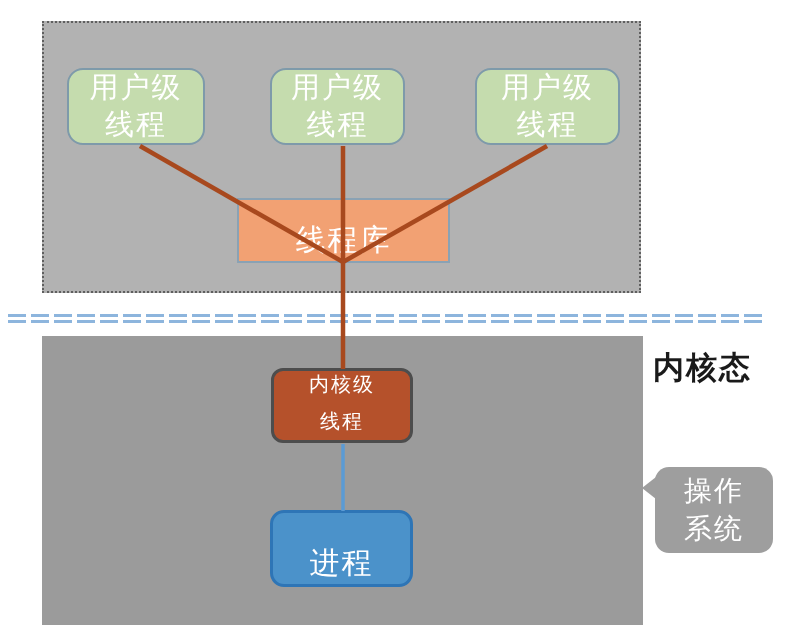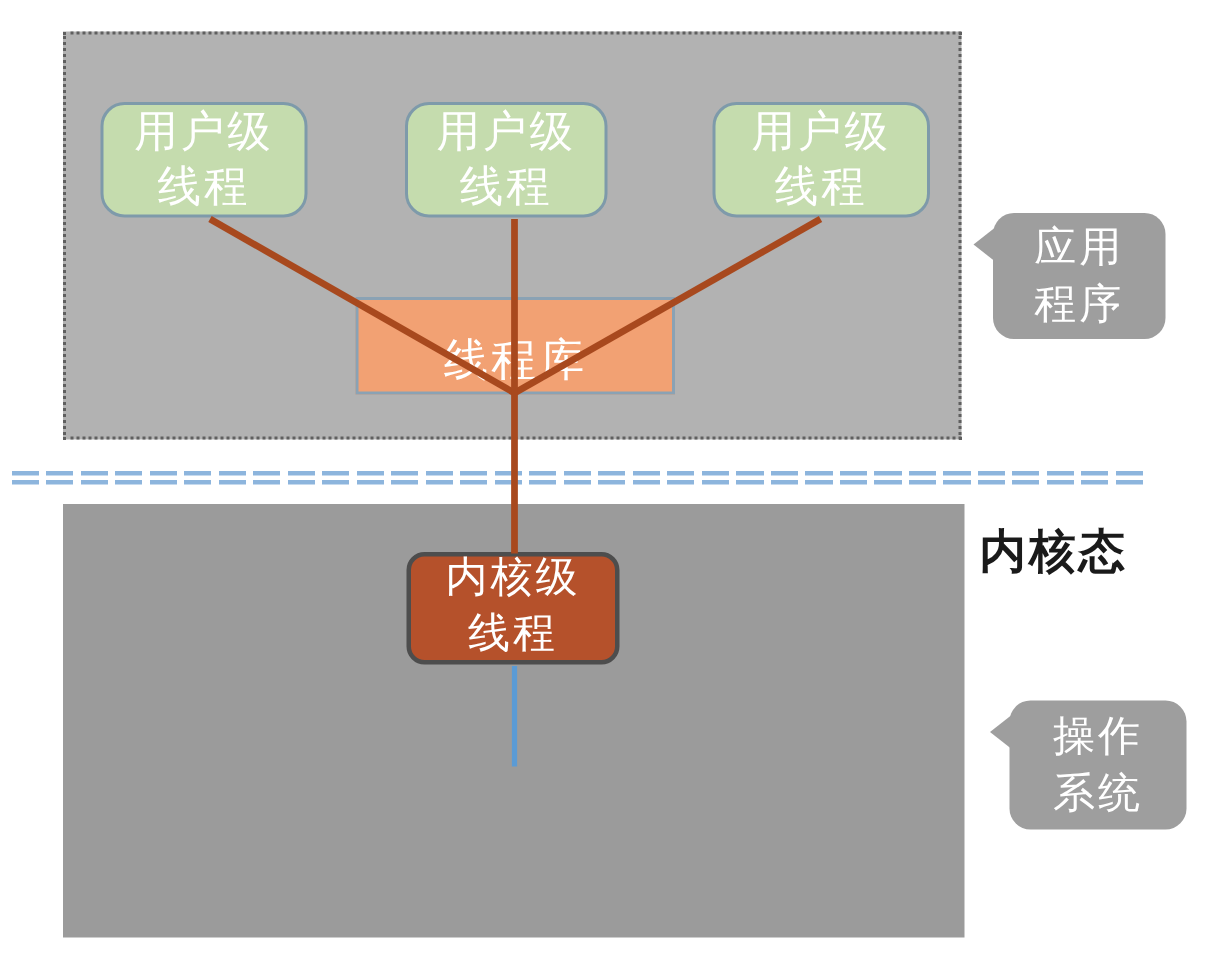--- a/index.html
+++ b/index.html
@@ -88,21 +88,21 @@
     border: 2px solid #8aa2b4;
     font-size: 30px;
   }
 
   .kernel-box {
     left: 271px; top: 368px;
     width: 142px; height: 75px;
     background: #b5512b;
     border: 3px solid #4d4d4d;
     border-radius: 12px;
-    font-size: 28px;
+    font-size: 20px;
     line-height: 37px;
   }
 
   .process-box {
     left: 270px; top: 510px;
     width: 143px; height: 77px;
     background: #4b92ca;
     border: 3px solid #2e75b6;
     border-radius: 14px;
     font-size: 30px;
@@ -127,21 +127,21 @@
     align-items: center;
     justify-content: center;
     text-align: center;
     white-space: pre-line;
     font-size: 28px;
     line-height: 38px;
     letter-spacing: 2px;
     z-index: 3;
   }
   .callout-app { left: 662px; top: 142px; width: 115px; height: 84px; }
-  .callout-os  { left: 673px; top: 467px; width: 118px; height: 86px; }
+  .callout-os  { left: 655px; top: 467px; width: 118px; height: 86px; }
   .callout .tail {
     position: absolute;
     left: -13px; top: 10px;
     width: 0; height: 0;
     border-top: 11px solid transparent;
     border-bottom: 11px solid transparent;
     border-right: 14px solid #9e9e9e;
   }
 
   
@@ -187,33 +187,31 @@
 
   <div class="node library-box">
     <span class="txt">线程库</span>
   </div>
 
   <div class="node kernel-box">
     <span class="txt">内核级
 线程</span>
   </div>
 
+  <div class="node process-box">
+    <span class="txt">进程</span>
+  </div>
 
   <svg class="connectors" viewBox="0 0 808 640">
     <line x1="140" y1="146" x2="343" y2="262" stroke="#a8491e" stroke-width="4.5"></line>
     <line x1="547" y1="146" x2="343" y2="262" stroke="#a8491e" stroke-width="4.5"></line>
     <line x1="343" y1="146" x2="343" y2="369" stroke="#a8491e" stroke-width="4.5"></line>
     <line x1="343" y1="444" x2="343" y2="511" stroke="#5b9bd5" stroke-width="3.5"></line>
   </svg>
 
-  <div class="callout callout-app">
-    <span class="tail"></span>
-    <span class="txt">应用
-程序</span>
-  </div>
 
   <div class="callout callout-os">
     <span class="tail"></span>
     <span class="txt">操作
 系统</span>
   </div>
 
   <div class="mode-label mode-kernel">内核态</div>
 
 </div>

